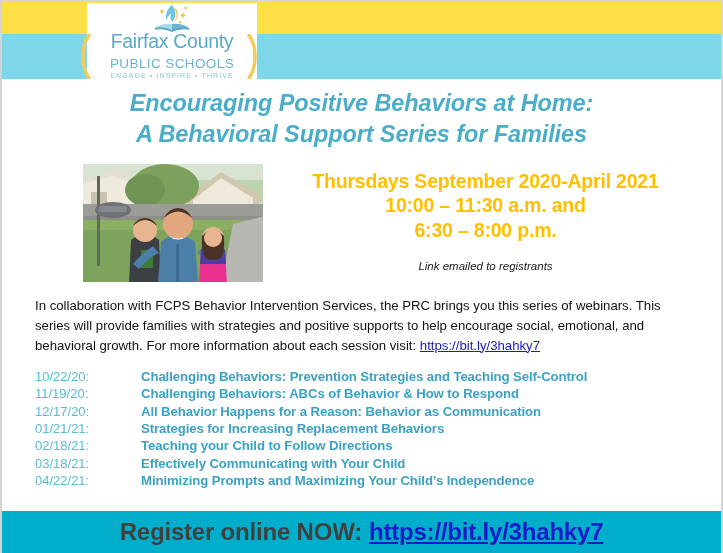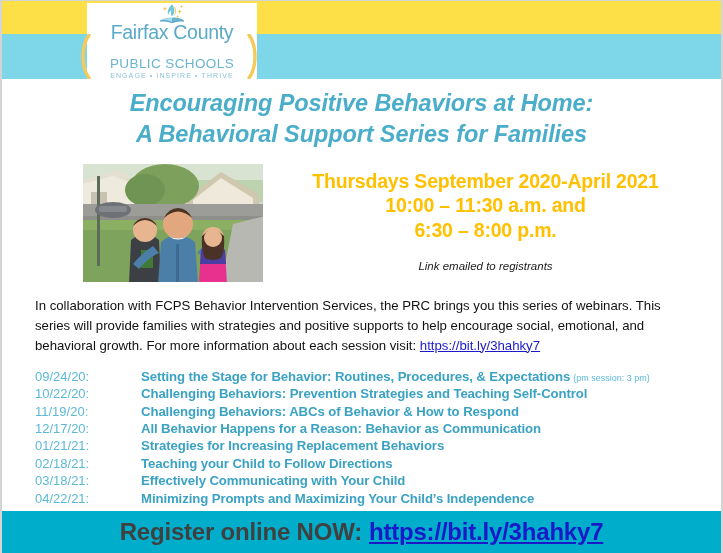--- a/index.html
+++ b/index.html
@@ -47,21 +47,21 @@
     align-items: center;
   }
   .logo-mark { width: 62px; height: 33px; display:block; }
   .logo-text { text-align: center; line-height: 1; margin-top: -1px; }
   .logo-l1 {
     font-size: 19.5px; color: #5aa9c8; letter-spacing: -0.3px;
     font-family: "Liberation Sans", sans-serif;
   }
   .logo-l2 {
     font-size: 13.5px; color: #6ab4cf; letter-spacing: 0.4px;
-    margin-top: 14px;
+    margin-top: 5px;
     text-align: center;
   }
   .logo-l3 {
     font-size: 7px; color: #8cc4d6; letter-spacing: 1.1px;
     margin-top: 2px;
   }
   .swoosh {
     position: absolute; top: 33px;
     width: 13px; height: 45px; z-index: 4;
   }
@@ -278,25 +278,20 @@
       <div class="when-note">Link emailed to registrants</div>
     </div>
   </div>
 
   <div class="para">
     <span>In collaboration with FCPS Behavior Intervention Services, the PRC brings you this series of webinars. This series will provide families with strategies and positive supports to help encourage social, emotional, and behavioral growth.   For more information about each session visit: </span><a href="#">https://bit.ly/3hahky7</a>
   </div>
 
   <div class="sessions">
     <div class="srow">
-      <span class="sdate">09/24/20:</span>
-      <span class="stitle">Setting the Stage for Behavior: Routines, Procedures, &amp; Expectations</span>
-      <span class="snote">(pm session: 3 pm)</span>
-    </div>
-    <div class="srow">
       <span class="sdate">10/22/20:</span>
       <span class="stitle">Challenging Behaviors: Prevention Strategies and Teaching Self-Control</span>
       <span class="snote"></span>
     </div>
     <div class="srow">
       <span class="sdate">11/19/20:</span>
       <span class="stitle">Challenging Behaviors: ABCs of Behavior &amp; How to Respond</span>
       <span class="snote"></span>
     </div>
     <div class="srow">

